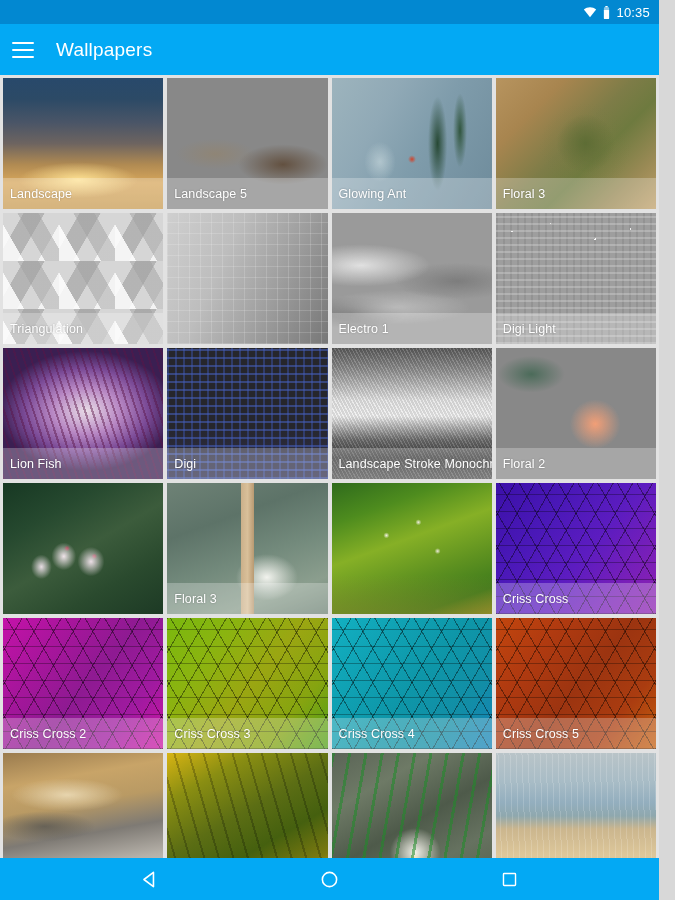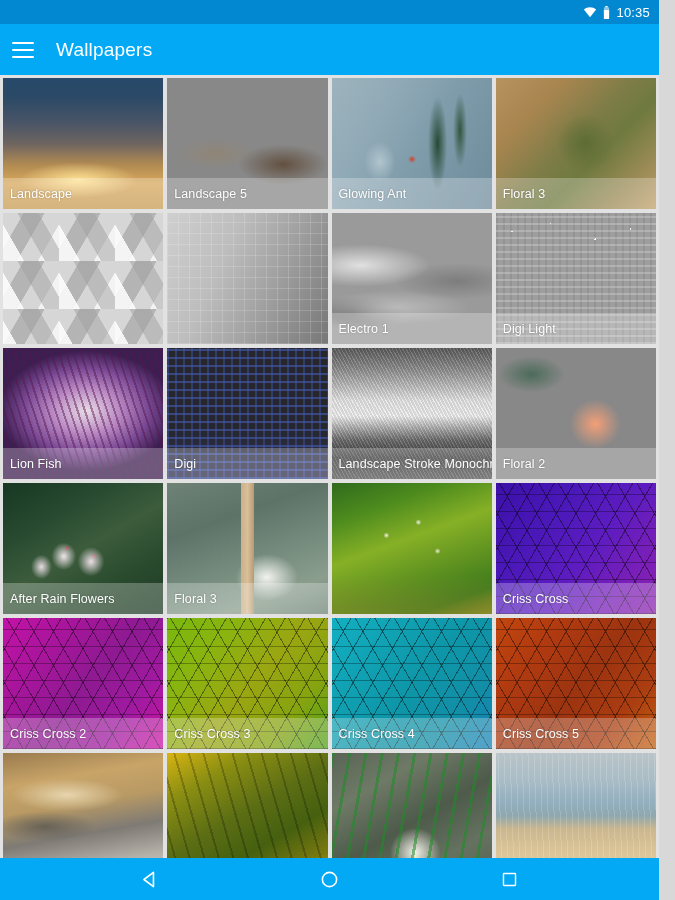--- a/index.html
+++ b/index.html
@@ -229,20 +229,23 @@
           </div>
         </div>
         <div class="tile">
           <div class="art a-floral8"></div>
           <div class="label-strip">
             <span class="label">Floral 3</span>
           </div>
         </div>
         <div class="tile">
           <div class="art a-triangulation"></div>
+          <div class="label-strip">
+            <span class="label">Triangulation</span>
+          </div>
         </div>
         <div class="tile">
           <div class="art a-boxes3"></div>
         </div>
         <div class="tile">
           <div class="art a-electro2"></div>
           <div class="label-strip">
             <span class="label">Electro 1</span>
           </div>
         </div>
@@ -271,23 +274,20 @@
           </div>
         </div>
         <div class="tile">
           <div class="art a-floral9"></div>
           <div class="label-strip">
             <span class="label">Floral 2</span>
           </div>
         </div>
         <div class="tile">
           <div class="art a-afterrain"></div>
-          <div class="label-strip">
-            <span class="label">After Rain Flowers</span>
-          </div>
         </div>
         <div class="tile">
           <div class="art a-floral3"></div>
           <div class="label-strip">
             <span class="label">Floral 3</span>
           </div>
         </div>
         <div class="tile">
           <div class="art a-floral"></div>
         </div>

